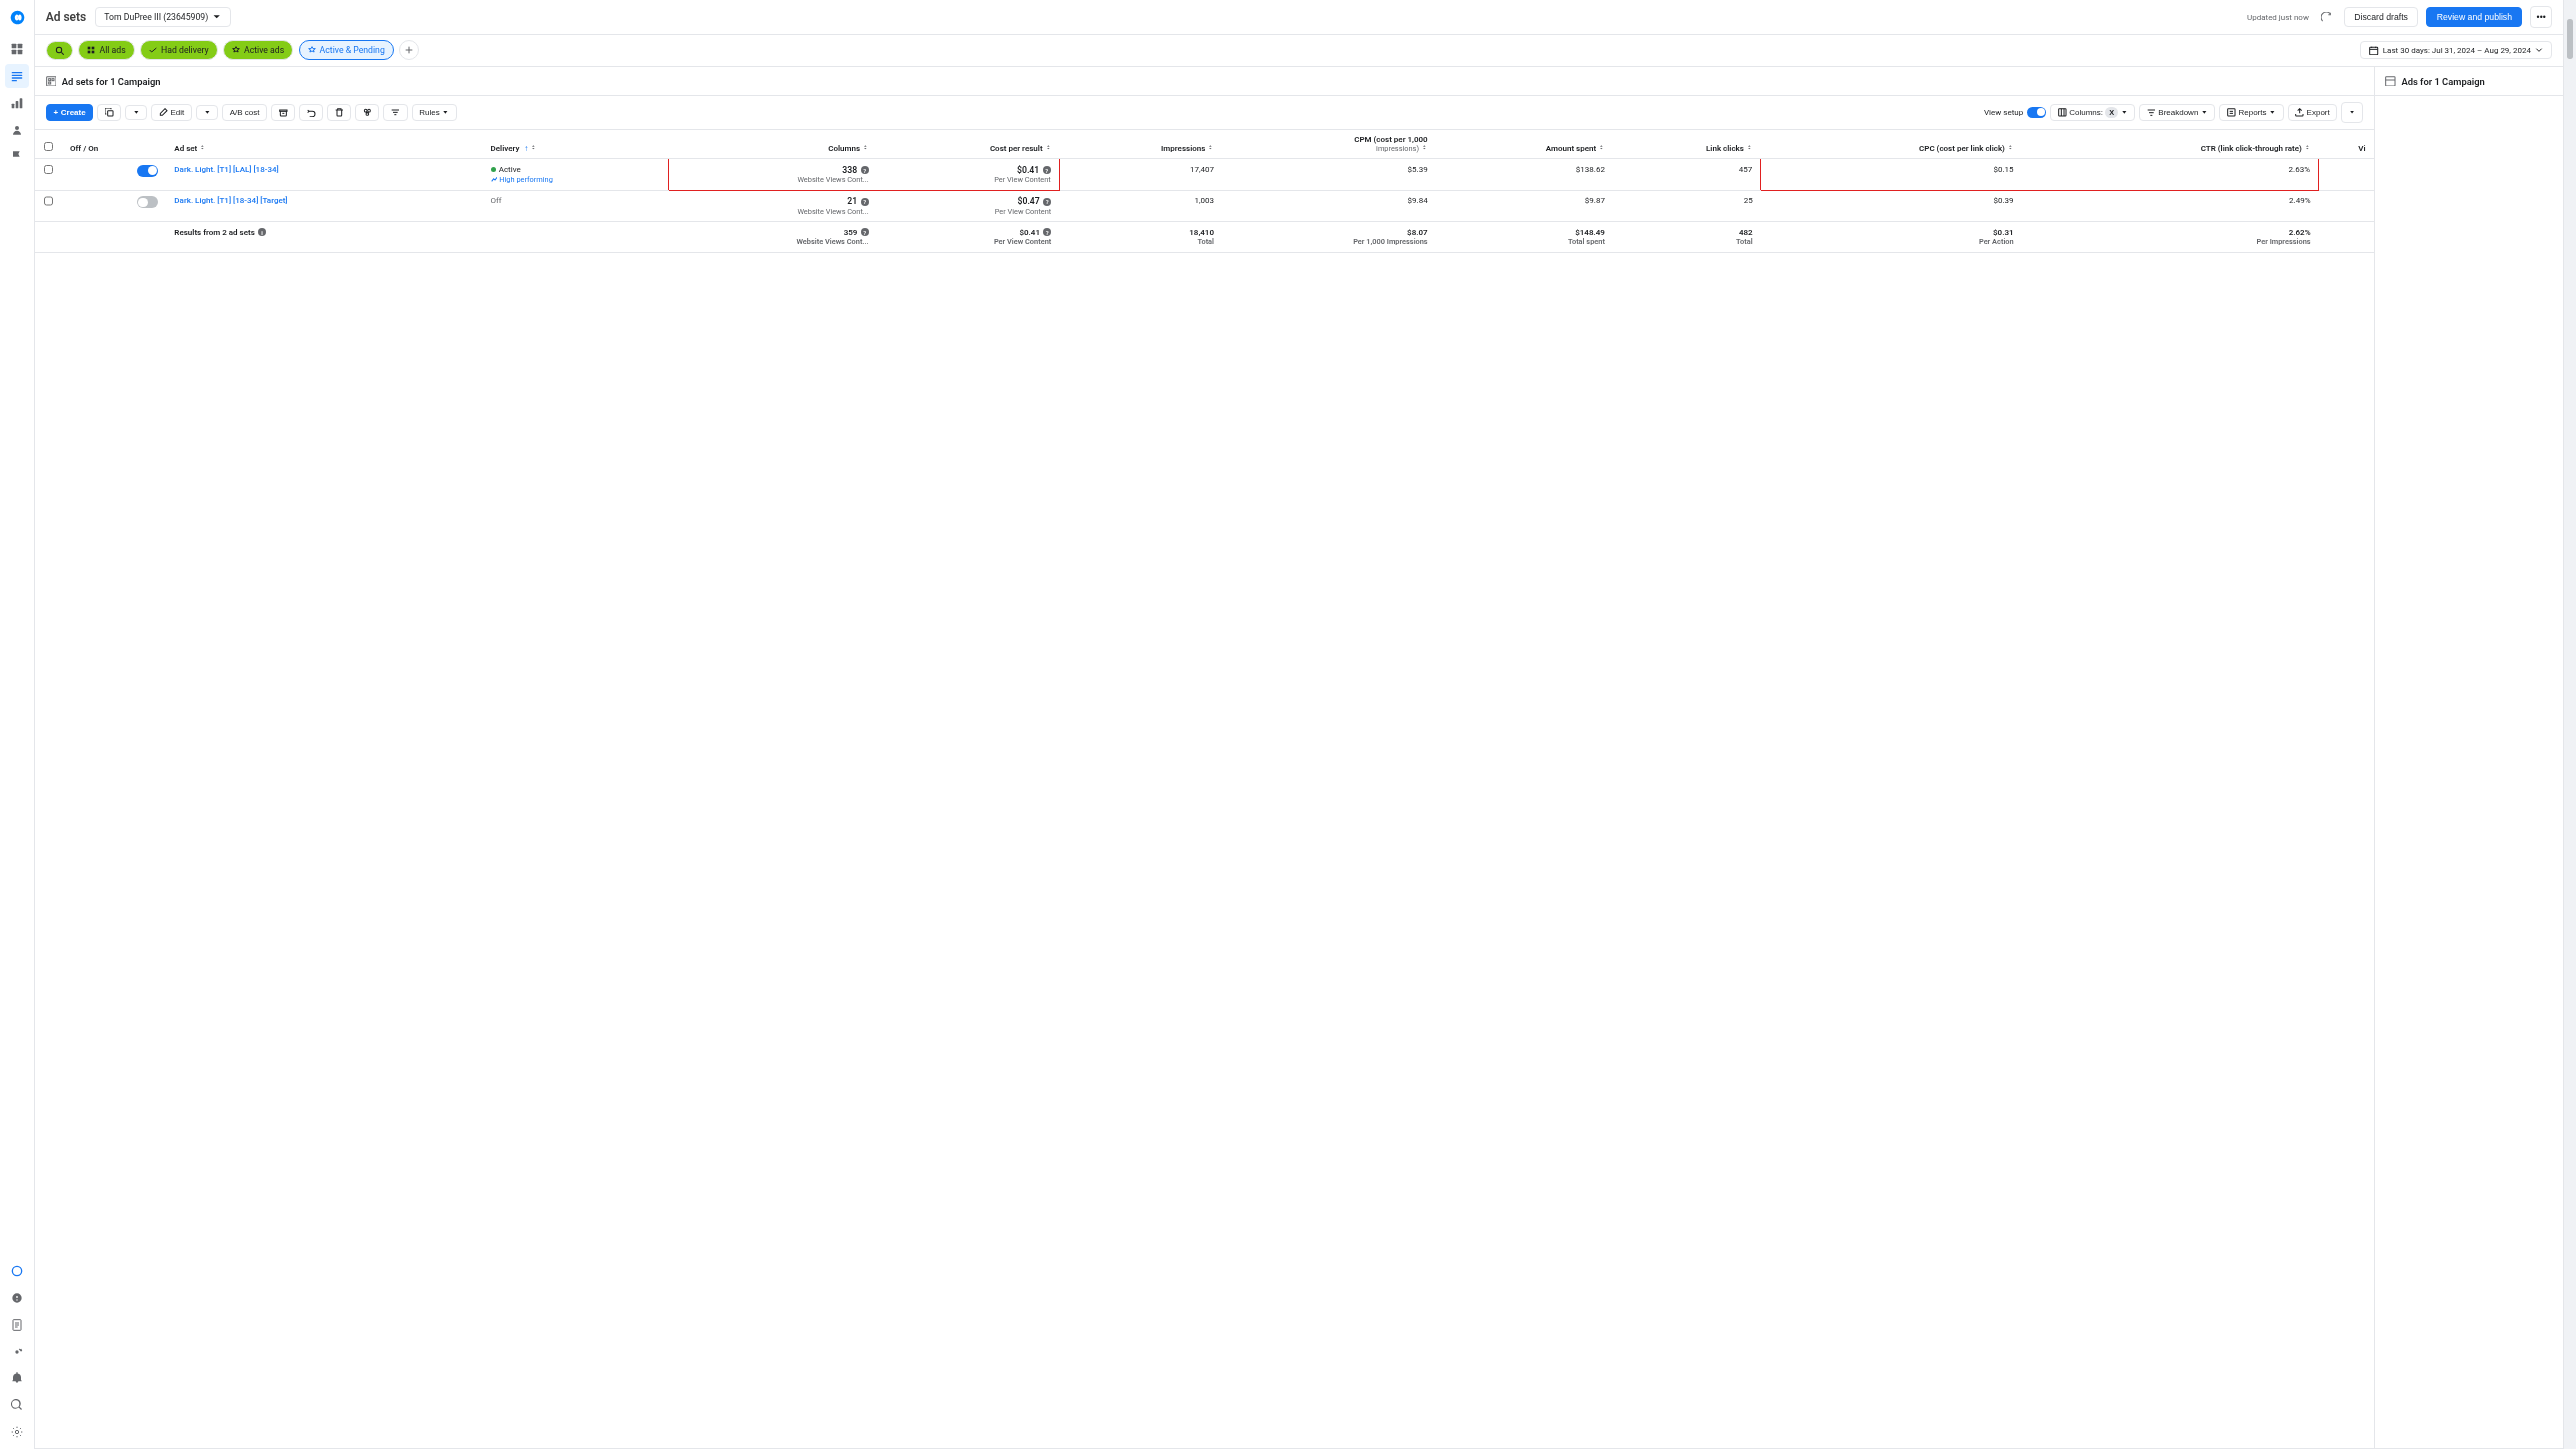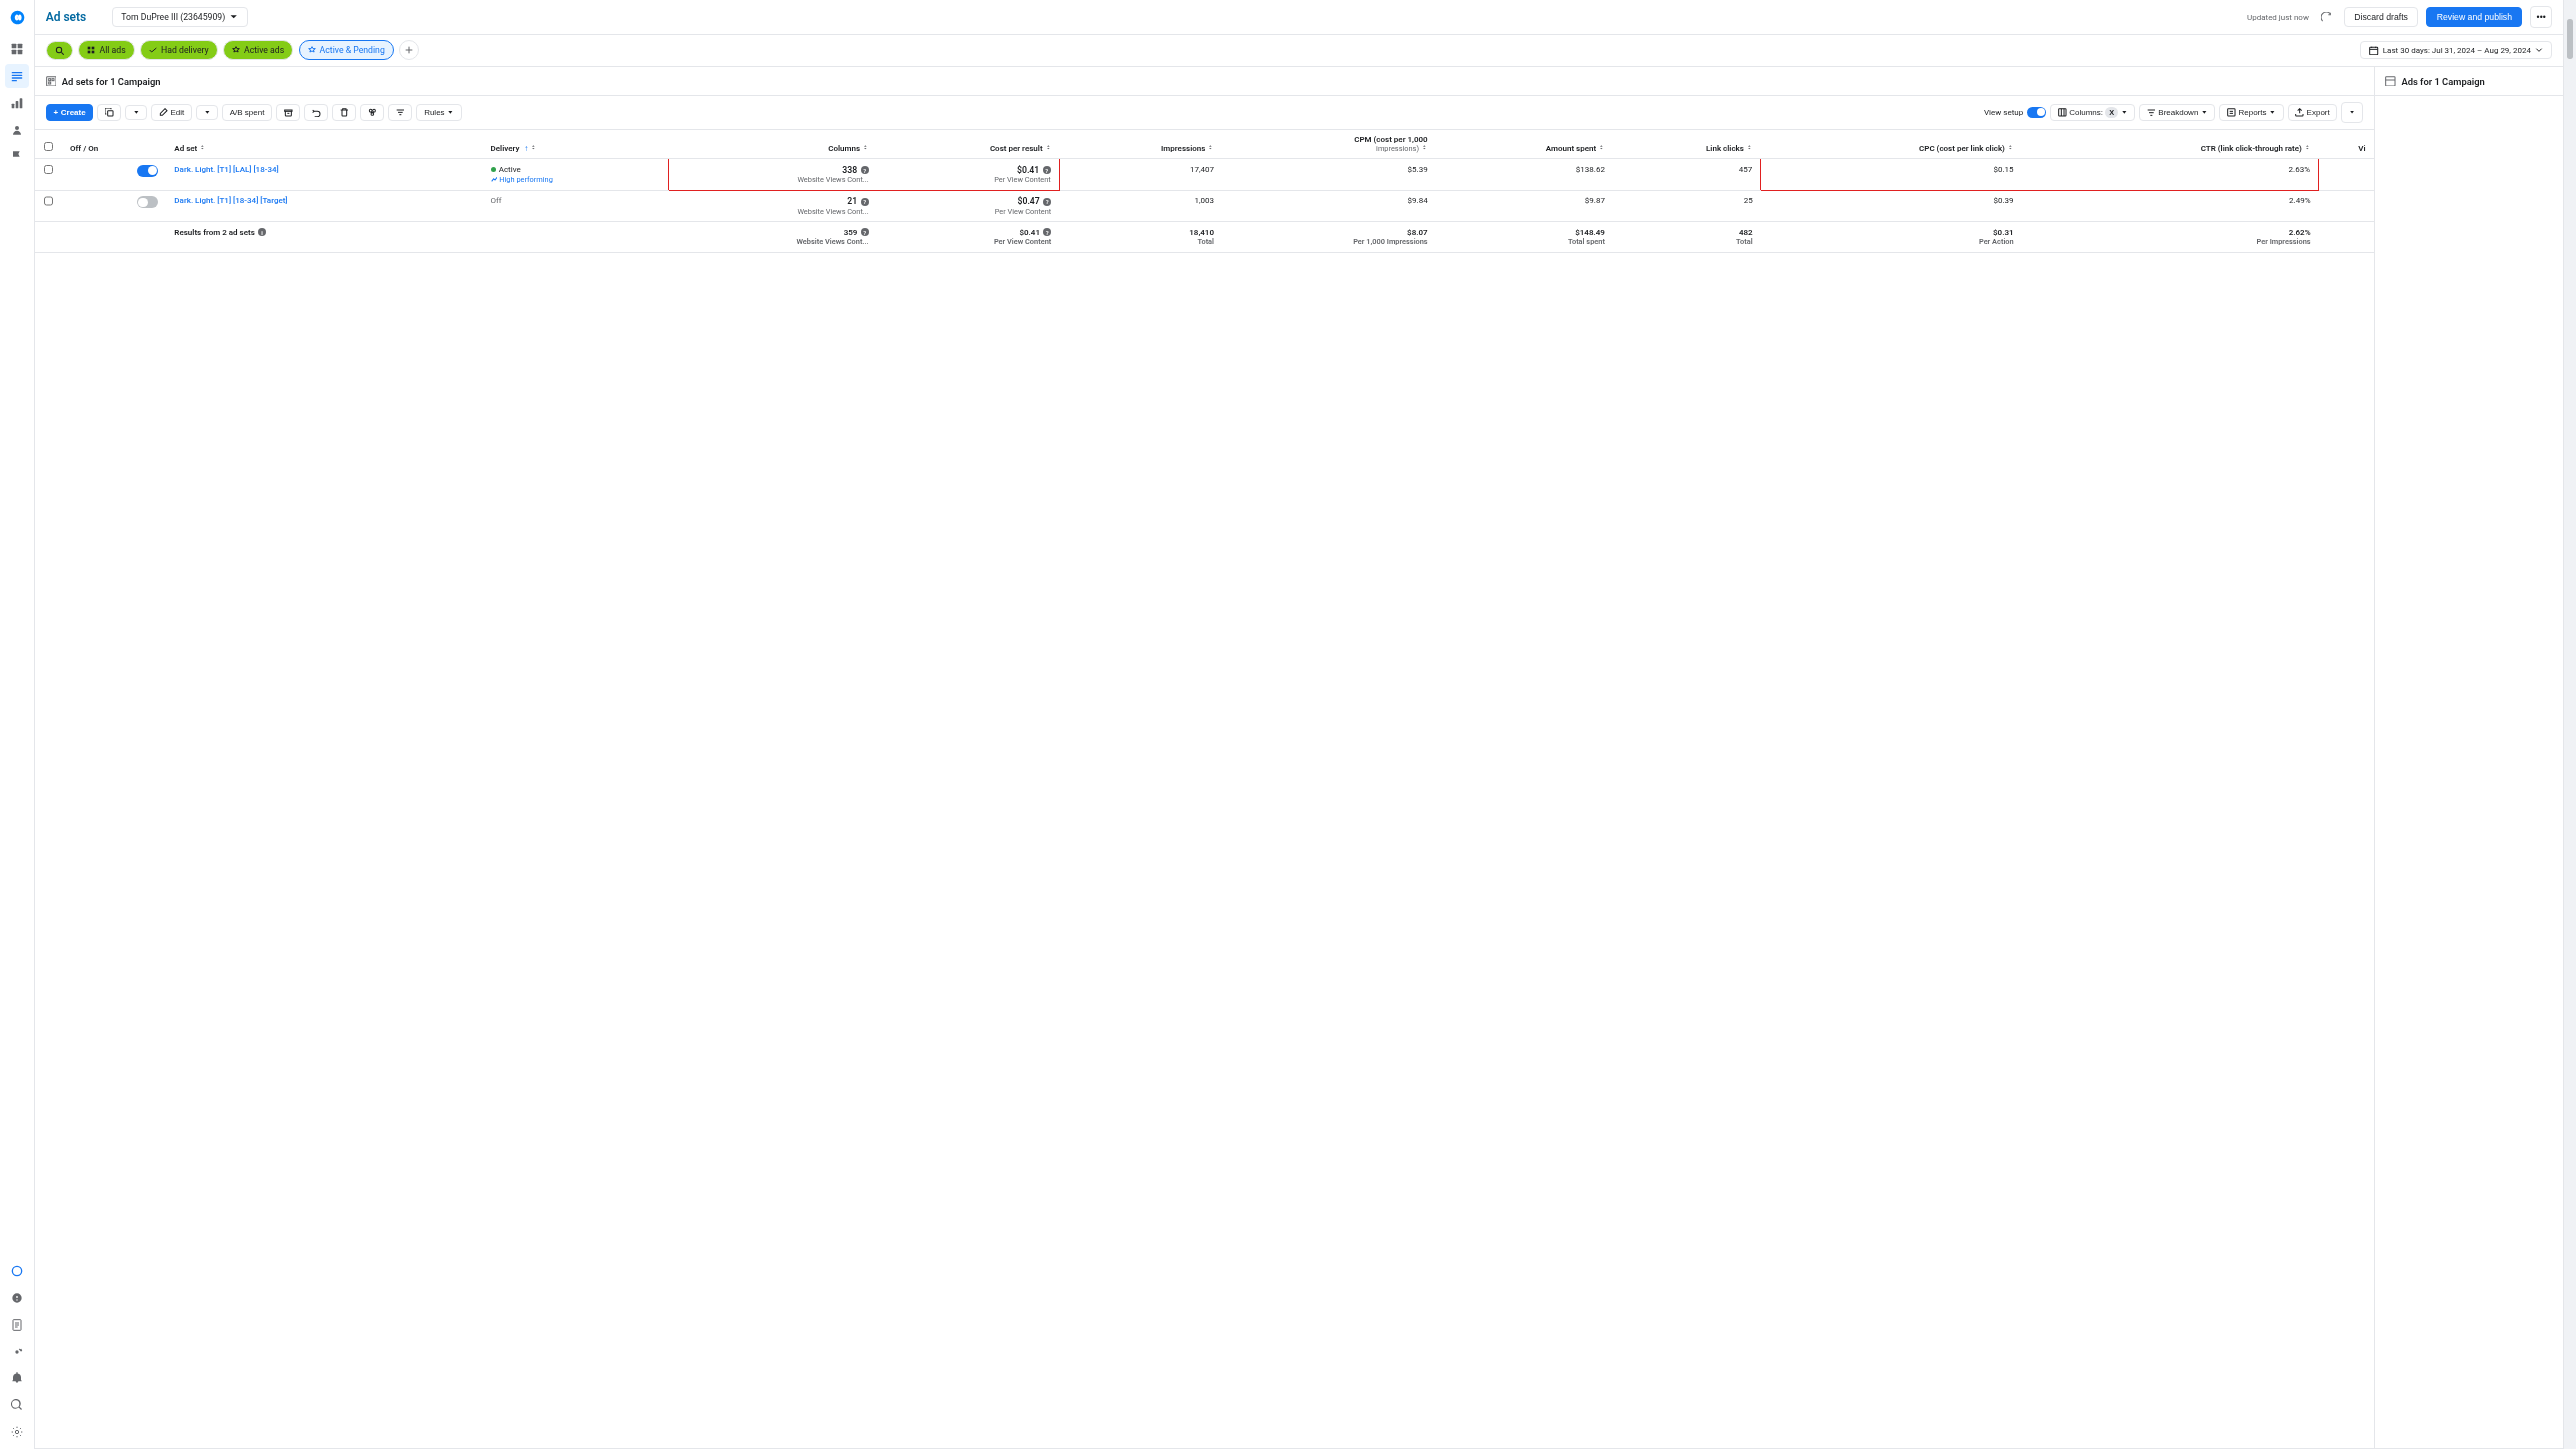--- a/index.html
+++ b/index.html
@@ -16,21 +16,21 @@
     .sidebar-bottom { display: flex; flex-direction: column; align-items: center; gap: 2.7px; }
 
     
     .right-sidebar { width: 13.4px; background: #f0f2f5; border-left: 0.7px solid #e4e6ea; flex-shrink: 0; display: flex; flex-direction: column; align-items: center; padding-top: 5.4px; }
 
     
     .main-content { flex: 1; display: flex; flex-direction: column; overflow: hidden; }
 
     
     .top-bar { display: flex; align-items: center; padding: 0 10.7px; height: 35px; border-bottom: 0.7px solid #e4e6ea; gap: 8px; flex-shrink: 0; }
-    .page-title { font-size: 12px; font-weight: 600; color: #0369a1; margin-right: 18px; }
+    .page-title { font-size: 12px; font-weight: 600; color: #404040; margin-right: 1px; }
     .account-selector { display: flex; align-items: center; gap: 4px; padding: 4px 8px; border: 0.7px solid #e4e6ea; border-radius: 4px; cursor: pointer; font-size: 8.7px; }
     .account-selector svg { width: 9.4px; height: 9.4px; }
     .top-bar-spacer { flex: 1; }
     .updated-text { font-size: 8px; color: #65676b; }
     .refresh-btn { width: 19px; height: 19px; display: flex; align-items: center; justify-content: center; cursor: pointer; color: #65676b; border-radius: 2.7px; }
     .btn { padding: 4px 9.4px; border-radius: 4px; font-size: 8.7px; font-weight: 500; cursor: pointer; border: 0.7px solid #e4e6ea; background: #fff; color: #1c1e21; display: flex; align-items: center; gap: 4px; }
     .btn-primary { background: #1877f2; color: #fff; border-color: #1877f2; }
     .btn-icon-only { width: 21.5px; height: 21.5px; padding: 0; display: flex; align-items: center; justify-content: center; }
 
     
@@ -315,21 +315,21 @@
                 <path d="M9 1l3 3-7 7H2V8L9 1z"></path>
               </svg>
             <span>Edit</span>
           </button>
           <button class="toolbar-btn">
             <svg width="6.7" height="6.7" viewBox="0 0 10 10" fill="currentColor">
                 <path d="M2 3l3 4 3-4"></path>
               </svg>
           </button>
           <button class="toolbar-btn">
-            <span>A/B spent</span>
+            <span>A/B cost</span>
           </button>
           <button class="toolbar-btn">
             <svg width="8.7" height="8.7" viewBox="0 0 13 13" fill="none" stroke="currentColor" stroke-width="1.5">
                 <rect x="1" y="3" width="11" height="2"></rect>
                 <path d="M2 5v6a1 1 0 001 1h7a1 1 0 001-1V5"></path>
                 <line x1="5" y1="8" x2="8" y2="8"></line>
               </svg>
           </button>
           <button class="toolbar-btn">
             <svg width="8.7" height="8.7" viewBox="0 0 13 13" fill="none" stroke="currentColor" stroke-width="1.5">

